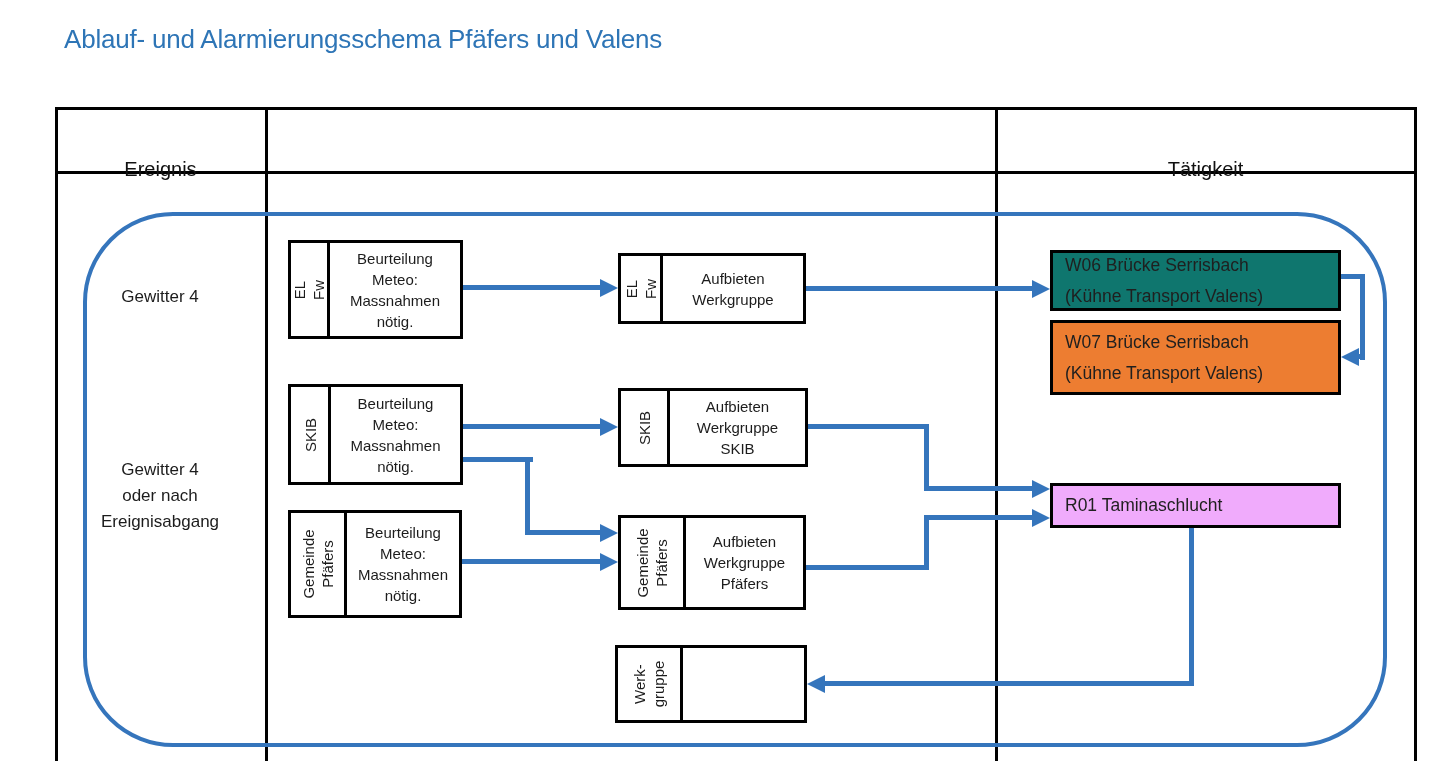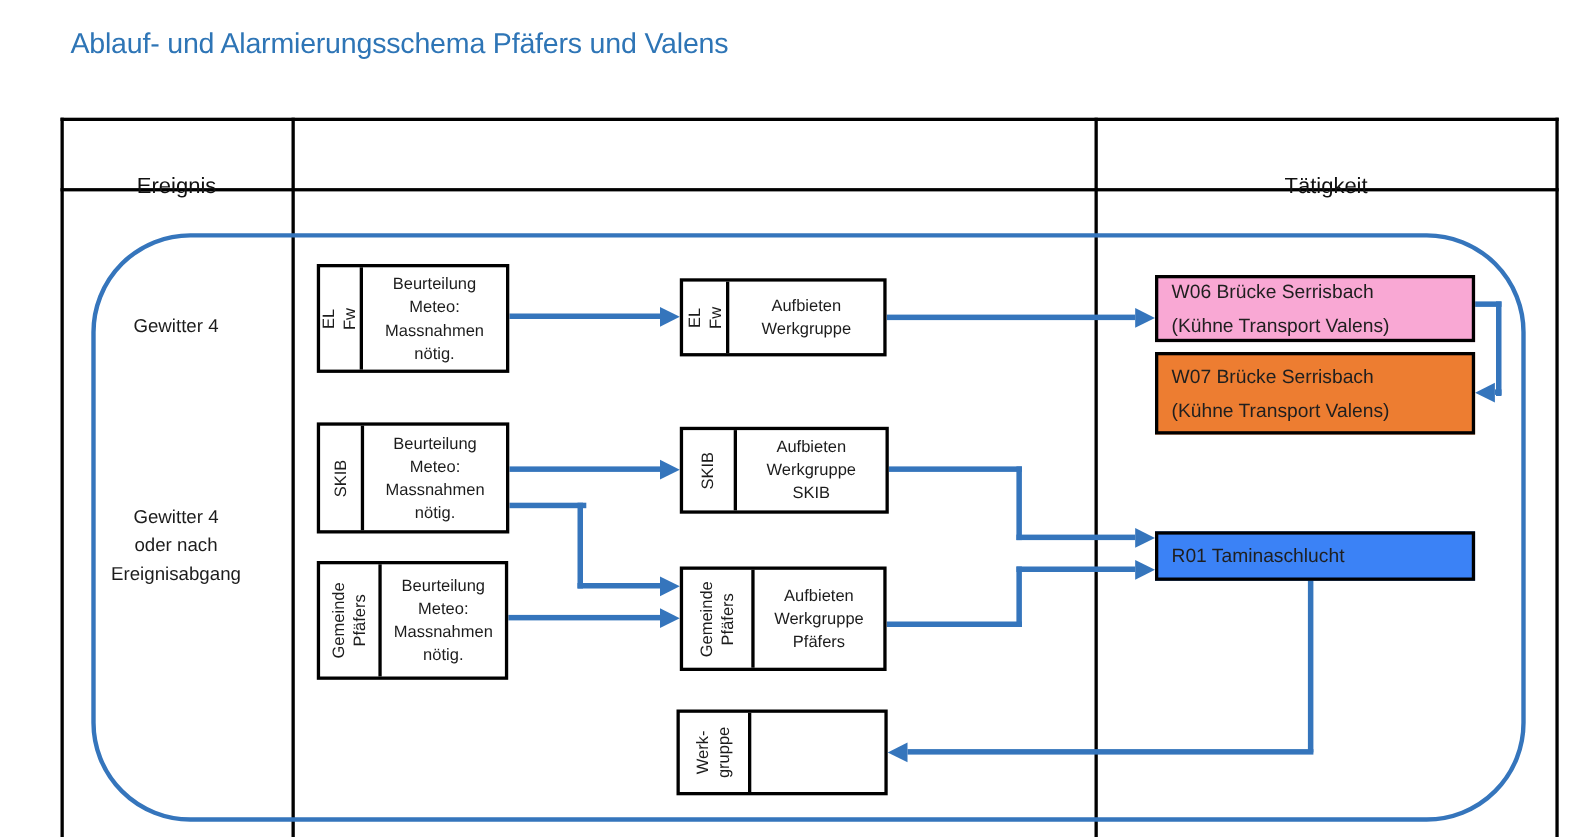--- a/index.html
+++ b/index.html
@@ -167,19 +167,19 @@
 Pfäfers</div>
   </div>
 
   <div class="node" style="left:615px;top:645px;width:192px;height:78px;">
     <div class="strip" style="width:62px;">
       <span class="rot">Werk-
 gruppe</span>
     </div>
   </div>
 
-  <div class="activity" style="left: 1050px; top: 250px; width: 291px; height: 61px; background-color: #f9a8d4;">W06 Brücke Serrisbach
+  <div class="activity" style="left: 1050px; top: 250px; width: 291px; height: 61px; background-color: #0f766e;">W06 Brücke Serrisbach
 (Kühne Transport Valens)</div>
   <div class="activity" style="left: 1050px; top: 320px; width: 291px; height: 75px; background-color: rgb(237, 125, 49);">W07 Brücke Serrisbach
 (Kühne Transport Valens)</div>
-  <div class="activity" style="left: 1050px; top: 483px; width: 291px; height: 45px; background-color: #3b82f6;">R01 Taminaschlucht</div>
+  <div class="activity" style="left: 1050px; top: 483px; width: 291px; height: 45px; background-color: #f0abfc;">R01 Taminaschlucht</div>
 
 </div>
 
 </body></html>

